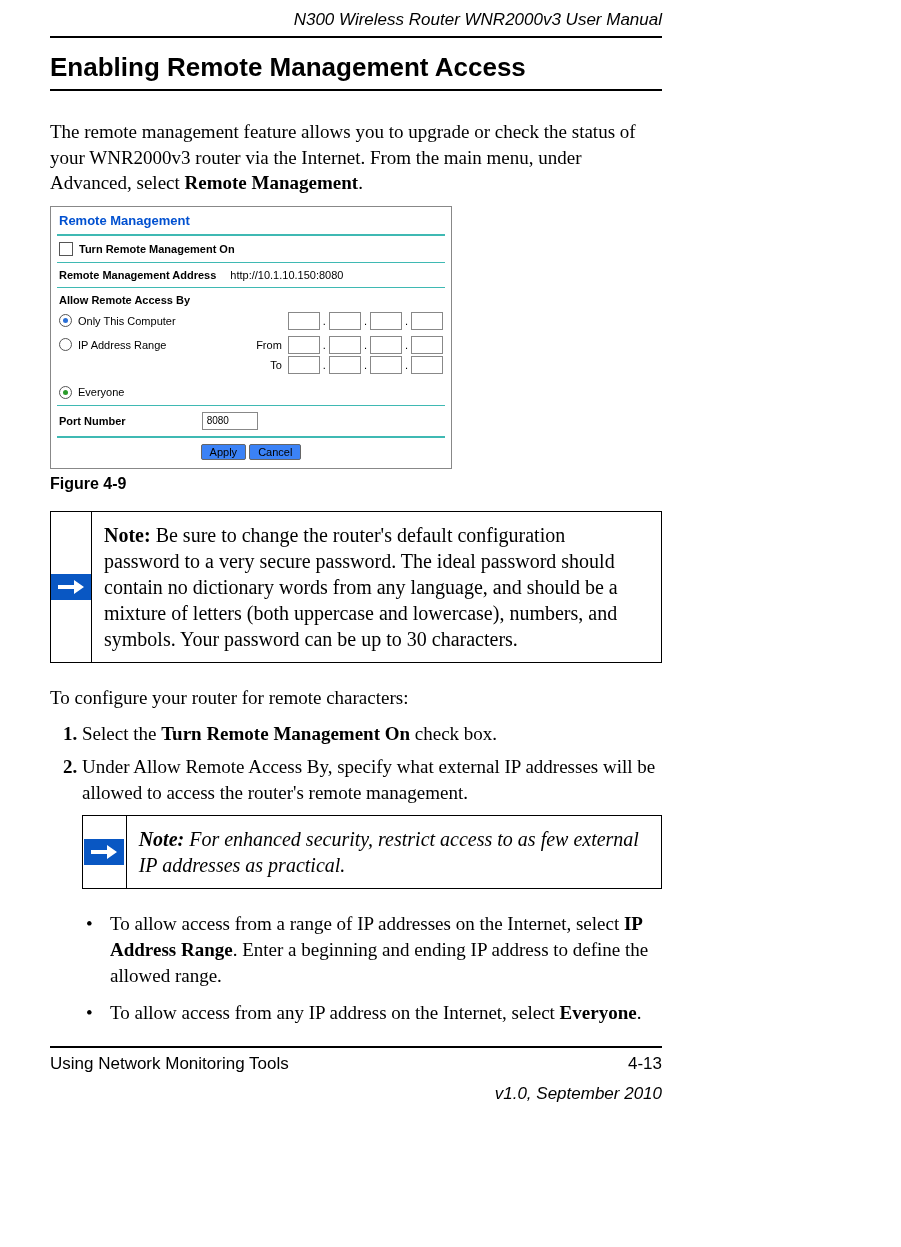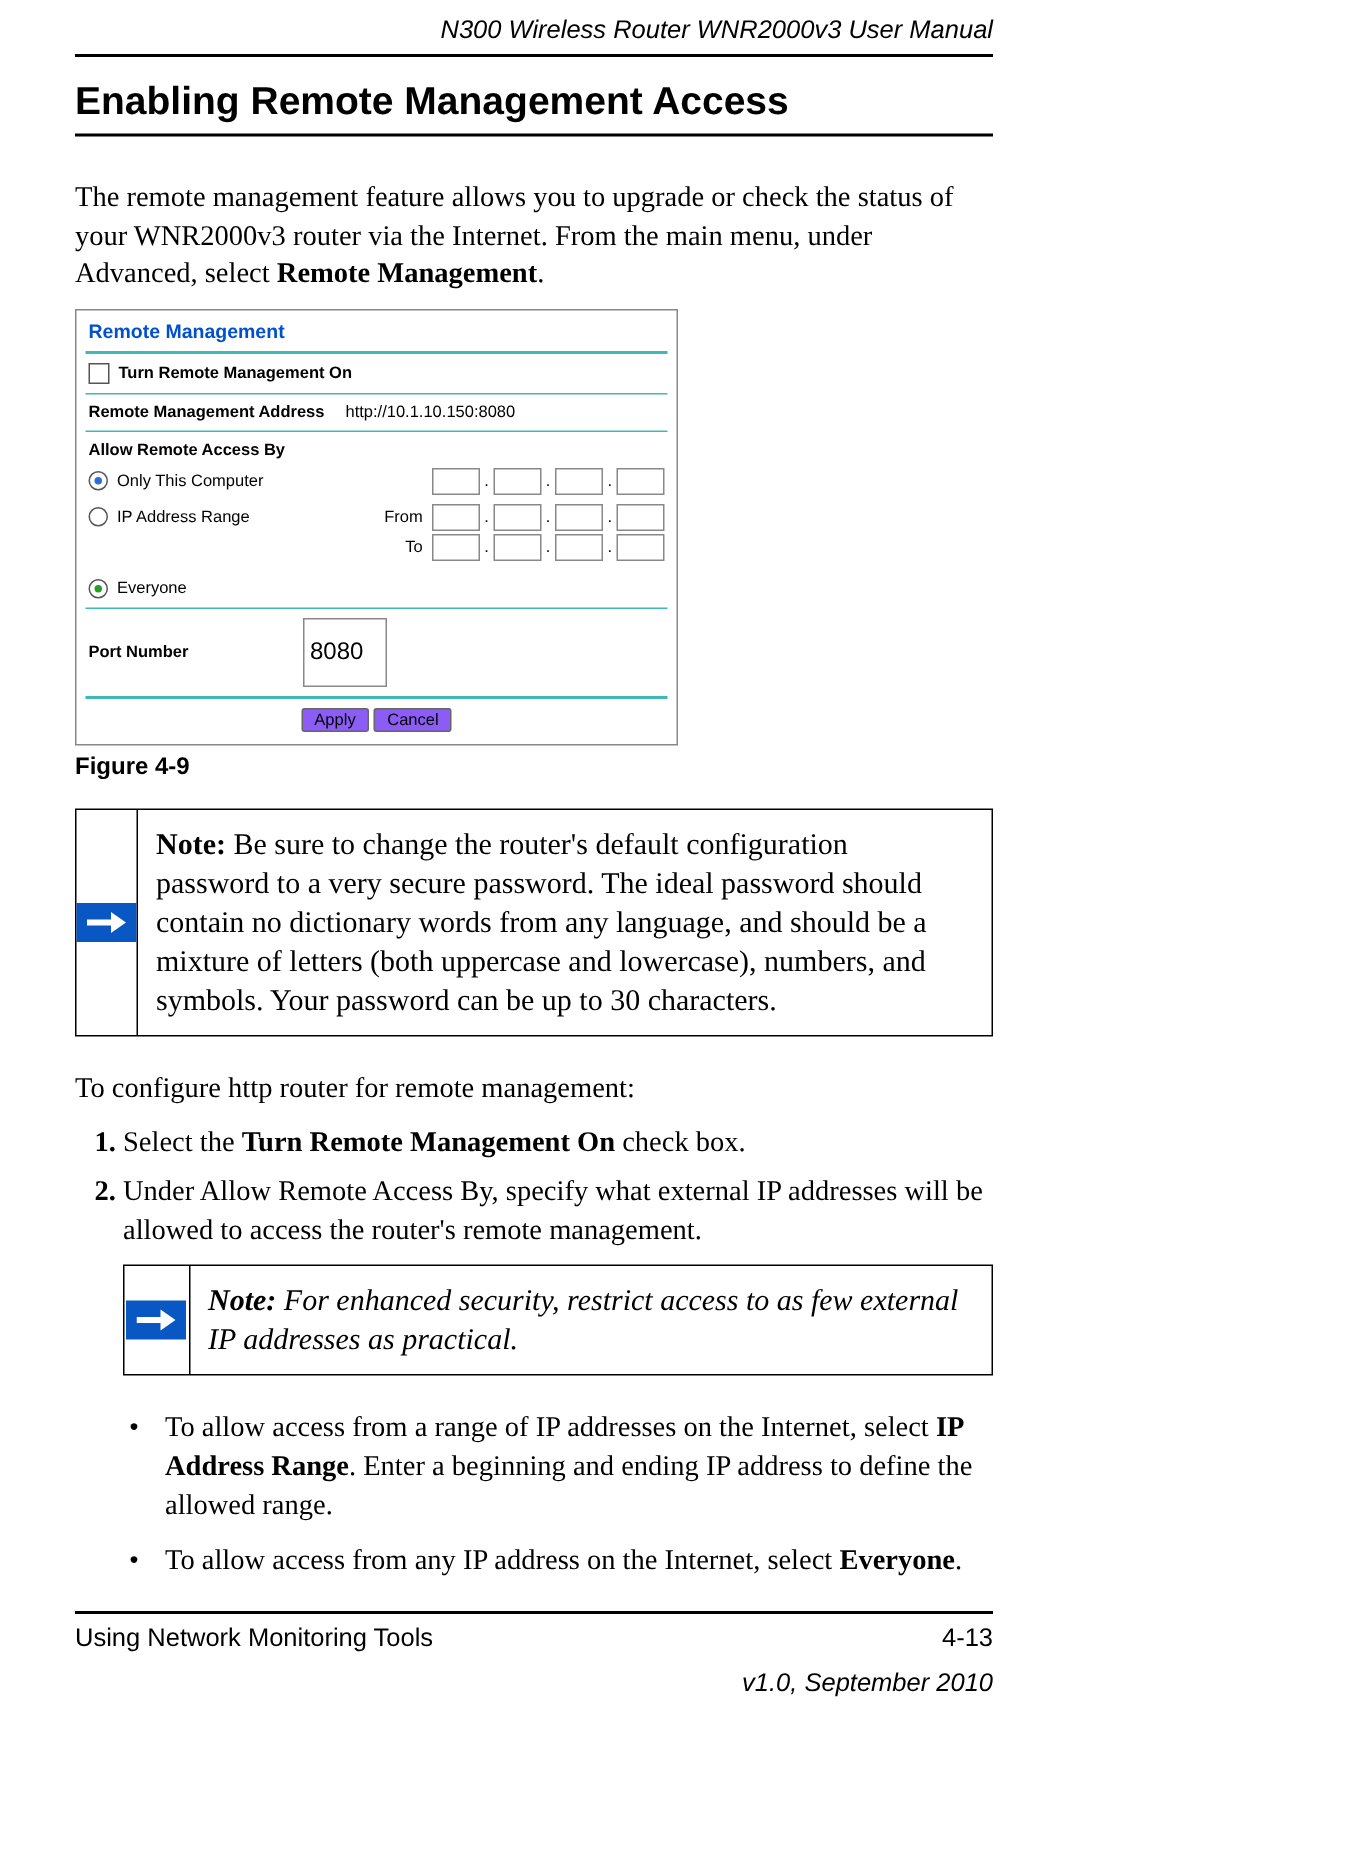--- a/index.html
+++ b/index.html
@@ -71,21 +71,21 @@
   .ss-radio.filled::after { content: ""; width:5px; height:5px; background:#2a9b2a; border-radius:50%; }
   .ss-radio.blue.filled::after { background:#2a6fd6; }
   .ss-label-bold { font-weight: bold; }
   .ss-input {
     border: 1px solid #888; height: 16px; width: 30px; background:#fff; display:inline-block;
   }
   .ss-input-wide { width: 46px; }
   .ss-ipgroup { display:flex; align-items:center; gap:2px; }
   .ss-ipgroup .dot { padding: 0 1px; }
   .ss-btn {
-    display:inline-block; border:1px solid #666; background:#8b5cf6;
+    display:inline-block; border:1px solid #666; background:#3b82f6;
     padding:1px 8px; font-size:11px; border-radius:2px;
   }
   .ss-btns { text-align:center; padding:6px 0 8px 0; }
   .ss-right-col { margin-left:auto; }
   .fig-caption {
     font-family: Arial, Helvetica, sans-serif;
     font-weight: bold;
     font-size: 16px;
     margin: 6px 0 18px 0;
   }
@@ -241,21 +241,21 @@
       </span>
     </div>
     <div class="ss-row">
       <span class="ss-radio filled"></span>
       <span>Everyone</span>
     </div>
     <div class="ss-hr-thin"></div>
     <div class="ss-row">
       <span class="ss-label-bold">Port Number</span>
       <span style="margin-left:70px;">
-        <span class="ss-input ss-input-wide" style="padding:14px 4px;font-size:16px;line-height:16px;">8080</span>
+        <span class="ss-input ss-input-wide" style="padding:0 4px;font-size:10px;line-height:16px;">8080</span>
       </span>
     </div>
     <div class="ss-hr"></div>
     <div class="ss-btns">
       <span class="ss-btn">Apply</span>
       <span class="ss-btn">Cancel</span>
     </div>
   </div>
 
   <div class="fig-caption">Figure 4-9</div>
@@ -266,21 +266,21 @@
         <svg width="26" height="16" viewBox="0 0 26 16">
             <path d="M0 6 H16 V1 L26 8 L16 15 V10 H0 Z" fill="#fff"></path>
           </svg>
       </div>
     </div>
     <div class="note-text">
       <span class="note-word">Note:</span><span> Be sure to change the router's default configuration password to a very secure password. The ideal password should contain no dictionary words from any language, and should be a mixture of letters (both uppercase and lowercase), numbers, and symbols. Your password can be up to 30 characters.</span>
     </div>
   </div>
 
-  <p class="body">To configure http router for remote management:</p>
+  <p class="body">To configure your router for remote characters:</p>
 
   <ol class="steps">
     <li>
       <span>Select the </span><b>Turn Remote Management On</b><span> check box.</span>
     </li>
     <li>Under Allow Remote Access By, specify what external IP addresses will be allowed to access the router's remote management.</li>
   </ol>
 
   <div class="note-box indented">
     <div class="note-icon-cell">

